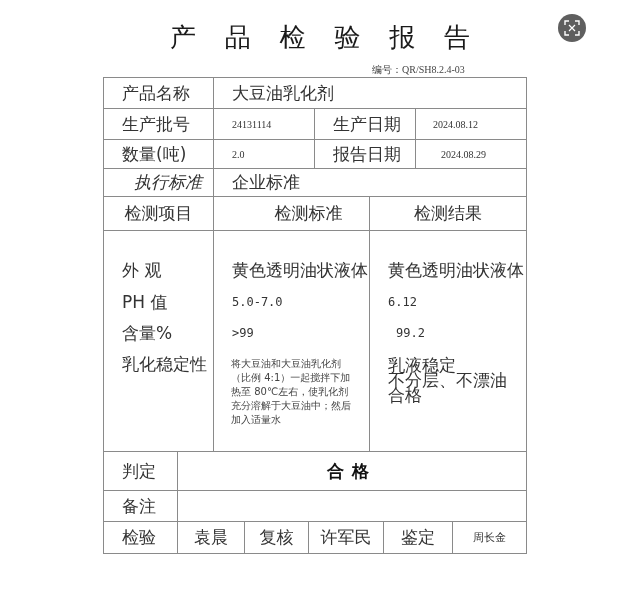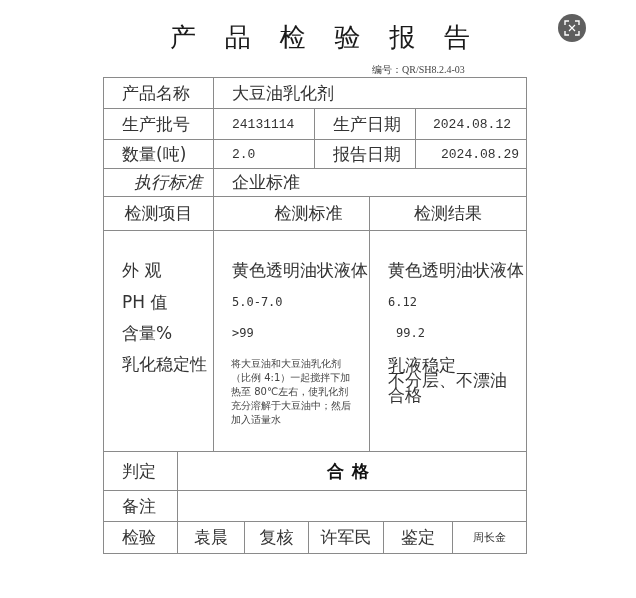--- a/index.html
+++ b/index.html
@@ -20,21 +20,21 @@
     background: #5f5f5f; display: flex; align-items: center; justify-content: center; cursor: pointer;
   }
   .line { position: absolute; background: #8a8a8a; }
   .h { height: 1px; }
   .v { width: 1px; }
   .cell {
     position: absolute; font-size: 17px; color: #333; display: flex; align-items: center;
     white-space: nowrap; font-family: "DejaVu Sans", sans-serif;
   }
   .c { justify-content: center; }
-  .num { font-family: Liberation Mono, monospace; font-size: 13px; text-align: center; }
+  .num { font-family: Liberation Serif, serif; font-size: 10px; text-align: center; }
   .mono { font-family: "DejaVu Sans Mono", monospace; font-size: 12px; }
   .small { font-size: 10px; line-height: 14px; white-space: normal; align-items: flex-start; color: #444; }
   .multi { white-space: normal; align-items: flex-start; line-height: 15px; justify-content: flex-end; }
   .verdict { font-size: 17px; font-weight: bold; letter-spacing: 8px; color: #111; }
 </style>
 </head>
 <body>
 
 <div class="title">
   <span>产</span>

